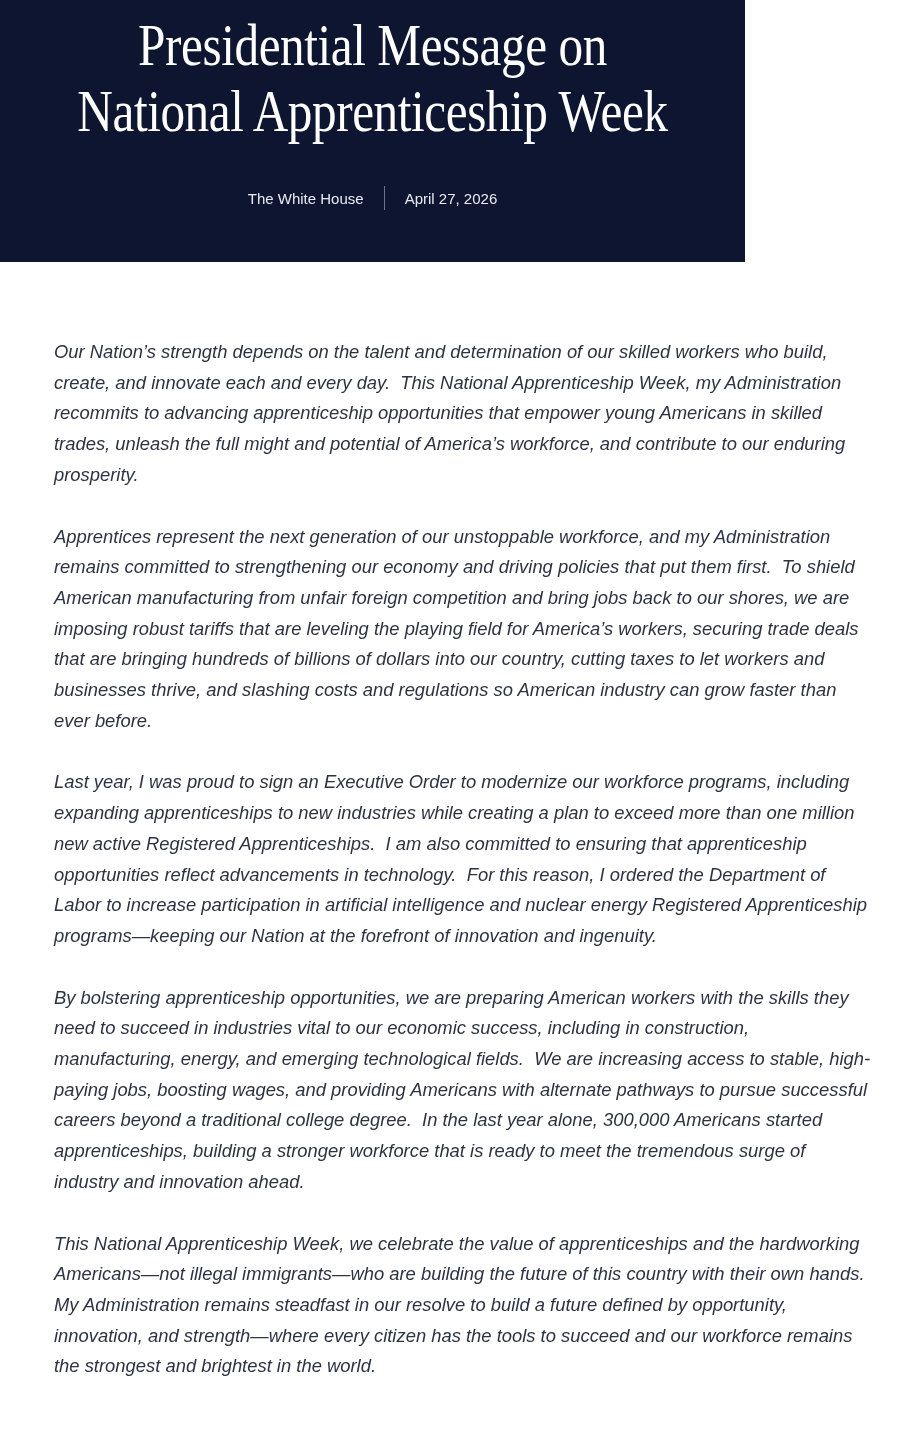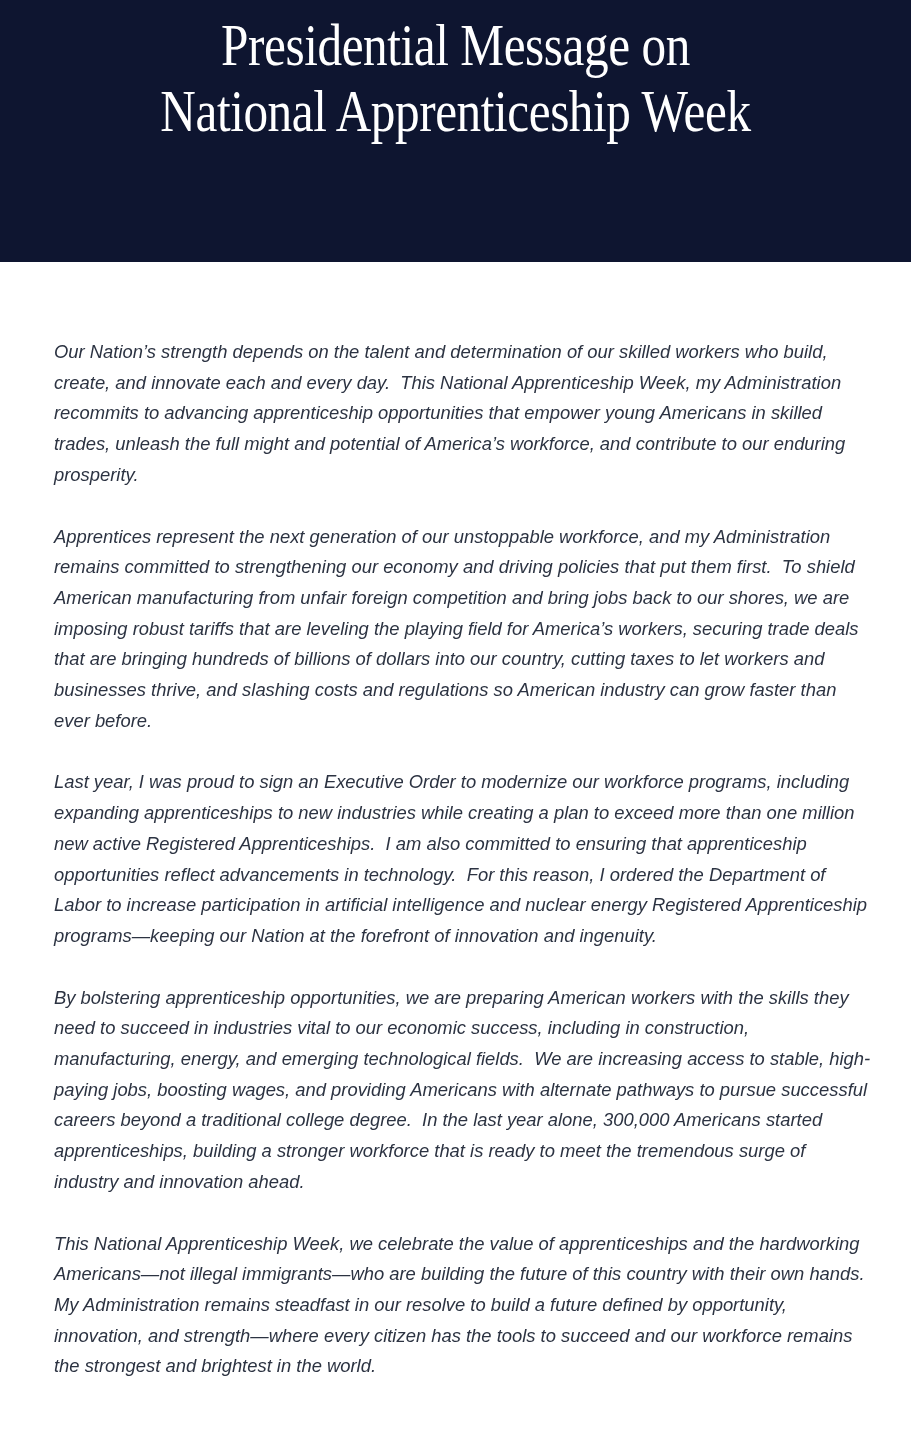--- a/index.html
+++ b/index.html
@@ -1,20 +1,20 @@
 <!DOCTYPE html>
 <html><head>
   <meta charset="utf-8">
   <style>
     * { box-sizing: border-box; margin: 0; padding: 0; }
     html, body { width: 911px; background: #ffffff; }
     body { font-family: "DejaVu Sans", sans-serif; color: #2a3140; }
 
     .hero {
-      width: 911px;
+      width: 745px;
       height: 262px;
       background: #0e1530;
       color: #ffffff;
       text-align: center;
       padding-top: 12px;
     }
     .hero-title {
       font-family: "Liberation Serif", serif;
       font-weight: normal;
       font-size: 60px;
@@ -55,20 +55,25 @@
     }
   </style>
 </head>
 <body>
 
 <header class="hero">
   <h1 class="hero-title">
     <span style="display:block">Presidential Message on</span>
     <span style="display:block">National Apprenticeship Week</span>
   </h1>
+  <div class="hero-meta">
+    <span>The White House</span>
+    <span class="meta-divider"></span>
+    <span>April 27, 2026</span>
+  </div>
 </header>
 
 <main class="content">
   <p class="para">Our Nation’s strength depends on the talent and determination of our skilled workers who build, create, and innovate each and every day.  This National Apprenticeship Week, my Administration recommits to advancing apprenticeship opportunities that empower young Americans in skilled trades, unleash the full might and potential of America’s workforce, and contribute to our enduring prosperity.</p>
   <p class="para">Apprentices represent the next generation of our unstoppable workforce, and my Administration remains committed to strengthening our economy and driving policies that put them first.  To shield American manufacturing from unfair foreign competition and bring jobs back to our shores, we are imposing robust tariffs that are leveling the playing field for America’s workers, securing trade deals that are bringing hundreds of billions of dollars into our country, cutting taxes to let workers and businesses thrive, and slashing costs and regulations so American industry can grow faster than ever before.</p>
   <p class="para">Last year, I was proud to sign an Executive Order to modernize our workforce programs, including expanding apprenticeships to new industries while creating a plan to exceed more than one million new active Registered Apprenticeships.  I am also committed to ensuring that apprenticeship opportunities reflect advancements in technology.  For this reason, I ordered the Department of Labor to increase participation in artificial intelligence and nuclear energy Registered Apprenticeship programs—keeping our Nation at the forefront of innovation and ingenuity.</p>
   <p class="para">By bolstering apprenticeship opportunities, we are preparing American workers with the skills they need to succeed in industries vital to our economic success, including in construction, manufacturing, energy, and emerging technological fields.  We are increasing access to stable, high-paying jobs, boosting wages, and providing Americans with alternate pathways to pursue successful careers beyond a traditional college degree.  In the last year alone, 300,000 Americans started apprenticeships, building a stronger workforce that is ready to meet the tremendous surge of industry and innovation ahead.</p>
   <p class="para">This National Apprenticeship Week, we celebrate the value of apprenticeships and the hardworking Americans—not illegal immigrants—who are building the future of this country with their own hands.  My Administration remains steadfast in our resolve to build a future defined by opportunity, innovation, and strength—where every citizen has the tools to succeed and our workforce remains the strongest and brightest in the world.</p>
 </main>
 

